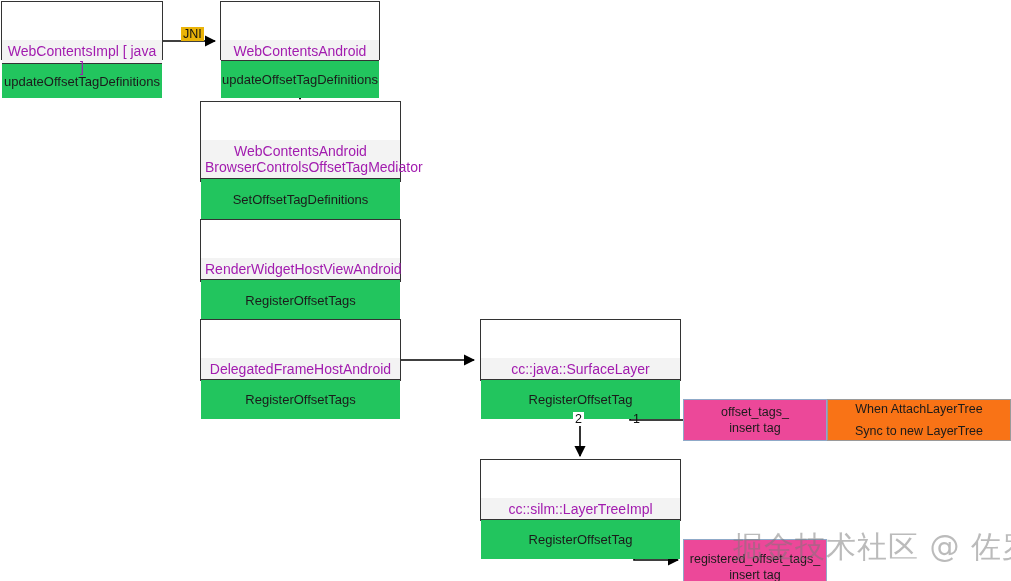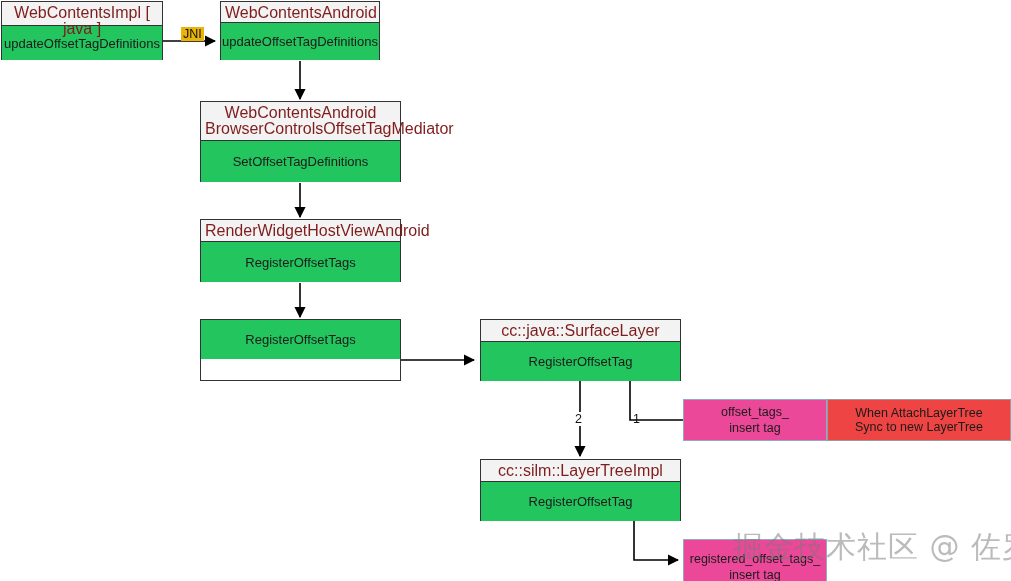--- a/index.html
+++ b/index.html
@@ -26,26 +26,27 @@
     position: absolute;
     box-sizing: border-box;
     border: 1px solid #333333;
     background: #ffffff;
     z-index: 3;
   }
   .node .hdr {
     box-sizing: border-box;
     background: #f3f3f3;
     border-bottom: 1px solid #333333;
-    color: #7f1d1d;
-    font-size: 16px;
+    color: #a21caf;
+    font-size: 14px;
     line-height: 16px;
     text-align: center;
     padding: 3px 4px;
     white-space: pre-line;
+    margin-top: 38px;
   }
   .node .body {
     box-sizing: border-box;
     background: #22c55e;
     color: #1b1b1b;
     font-size: 13px;
     line-height: 17px;
     text-align: center;
     display: flex;
     align-items: center;
@@ -65,24 +66,24 @@
     display: flex;
     align-items: center;
     justify-content: center;
     white-space: pre-line;
     z-index: 3;
   }
   .graybox {
     position: absolute;
     box-sizing: border-box;
     border: 1px solid #9a9a9a;
-    background: #ef4444;
+    background: #f97316;
     color: #1b1b1b;
     font-size: 12.5px;
-    line-height: 14px;
+    line-height: 22px;
     text-align: center;
     display: flex;
     align-items: center;
     justify-content: center;
     white-space: pre-line;
     z-index: 3;
   }
   
   .edge-label {
     position: absolute;
@@ -157,20 +158,21 @@
 BrowserControlsOffsetTagMediator</div>
     <div class="body" style="height:41px;">SetOffsetTagDefinitions</div>
   </div>
 
   <div class="node" style="left:200px; top:219px; width:201px; height:63px;">
     <div class="hdr" style="height:22px;">RenderWidgetHostViewAndroid</div>
     <div class="body" style="height:40px;">RegisterOffsetTags</div>
   </div>
 
   <div class="node" style="left:200px; top:319px; width:201px; height:62px;">
+    <div class="hdr" style="height:22px;">DelegatedFrameHostAndroid</div>
     <div class="body" style="height:39px;">RegisterOffsetTags</div>
   </div>
 
   <div class="node" style="left:480px; top:319px; width:201px; height:62px;">
     <div class="hdr" style="height:22px;">cc::java::SurfaceLayer</div>
     <div class="body" style="height:39px;">RegisterOffsetTag</div>
   </div>
 
   <div class="node" style="left:480px; top:459px; width:201px; height:62px;">
     <div class="hdr" style="height:22px;">cc::silm::LayerTreeImpl</div>

